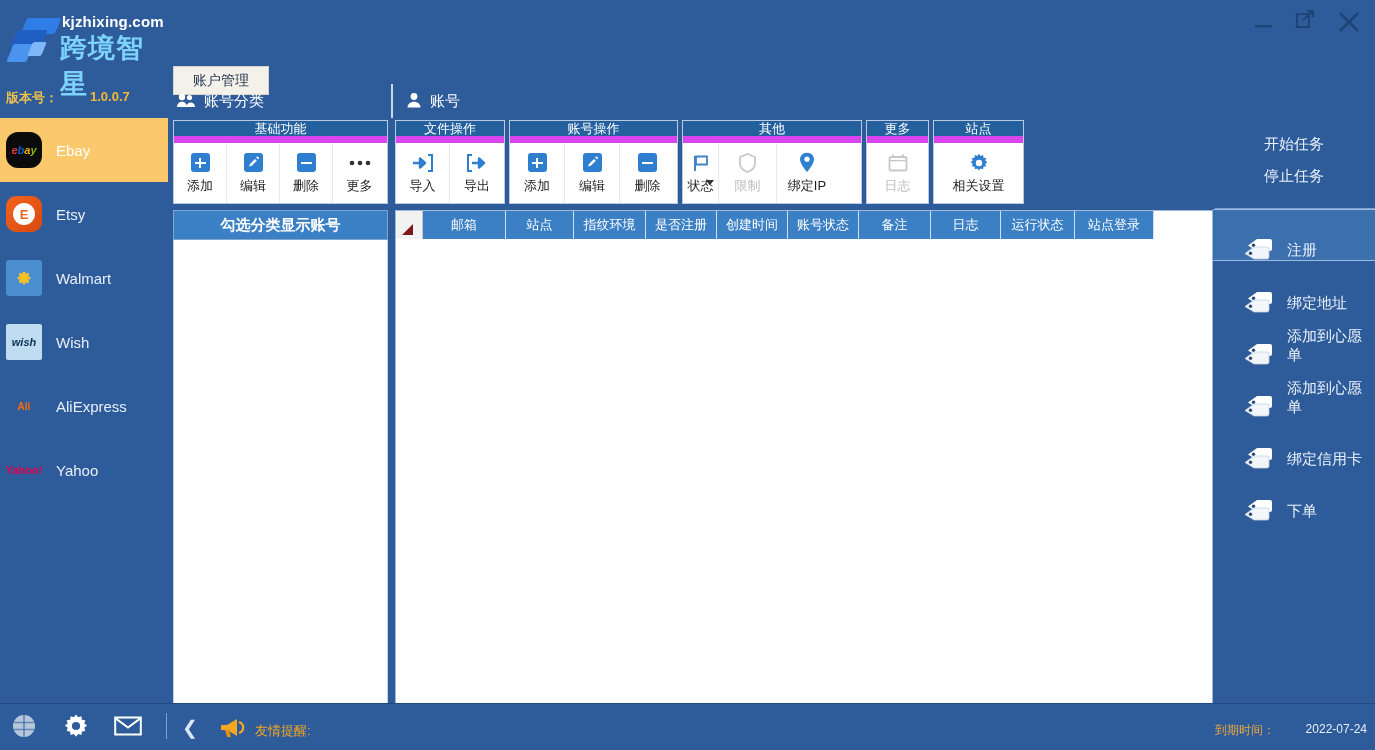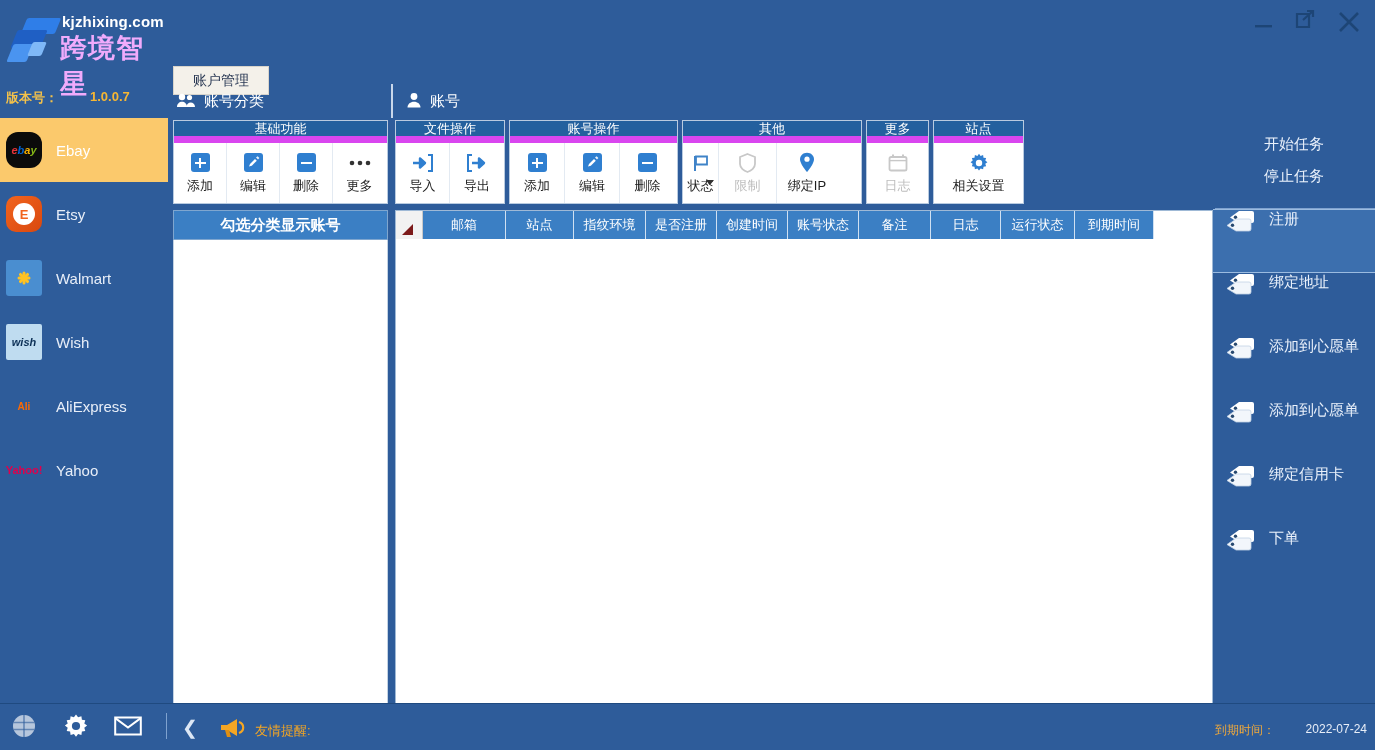--- a/index.html
+++ b/index.html
@@ -41,21 +41,21 @@
   .logo-mark .sh4 {
     position: absolute; left: 20px; top: 26px; width: 14px; height: 14px;
     background: #7fb8f7; transform: skewX(-22deg); border-radius: 2px;
   }
   .brand-domain {
     position: absolute; left: 62px; top: 7px;
     font-size: 15px; font-weight: bold; color: #ffffff; letter-spacing: .2px;
   }
   .brand-name {
     position: absolute; left: 60px; top: 24px;
-    font-size: 27px; font-weight: bold; color: #f0abfc; letter-spacing: 1px;
+    font-size: 27px; font-weight: bold; color: #7dd3fc; letter-spacing: 1px;
   }
   .version-label {
     position: absolute; left: 6px; top: 83px;
     font-size: 13px; font-weight: bold; color: #f2c14b;
   }
   .version-value {
     position: absolute; left: 90px; top: 83px;
     font-size: 13px; font-weight: bold; color: #f7b733;
   }
 
@@ -209,21 +209,21 @@
     position: absolute; left: 1213px; top: 118px; width: 162px; height: 586px;
     background: #2e5c9a;
   }
   .task-top { height: 90px; padding-top: 10px; }
   .task-btn {
     height: 32px; display: flex; align-items: center; justify-content: center;
     color: #eaf1fb; font-size: 15px; cursor: pointer;
   }
   .task-sep { height: 1px; background: #7fa2cf; margin: 0 0 0 2px; }
   .task-item {
-    height: 64px; display: flex; align-items: flex-start; gap: 14px; padding-left: 14px;
+    height: 52px; display: flex; align-items: flex-end; gap: 14px; padding-left: 32px;
     color: #eaf1fb; font-size: 15px; cursor: pointer;
   }
   .task-item.active { background: #3c6fae; border-top: 1px solid #9bbbe0; border-bottom: 1px solid #9bbbe0; }
   .tag-ico { width: 28px; height: 22px; flex: 0 0 28px; }
 
   
   .hr-bottom { position:absolute; left:0; top:703px; width:1375px; height:2px; background:#1f4a80; }
   .vsep-mid { position:absolute; left:390px; top:118px; width:3px; height:586px; background:#2e5c9a;}
 </style>
 </head>
@@ -498,21 +498,21 @@
       <div class="th corner"></div>
       <div class="th" style="width:83px">邮箱</div>
       <div class="th" style="width:68px">站点</div>
       <div class="th" style="width:72px">指纹环境</div>
       <div class="th" style="width:71px">是否注册</div>
       <div class="th" style="width:71px">创建时间</div>
       <div class="th" style="width:71px">账号状态</div>
       <div class="th" style="width:72px">备注</div>
       <div class="th" style="width:70px">日志</div>
       <div class="th" style="width:74px">运行状态</div>
-      <div class="th" style="width:79px">到期时间</div>
+      <div class="th" style="width:79px">站点登录</div>
     </div>
     <div class="tbody"></div>
   </div>
 
   <div class="taskpanel">
     <div class="task-top">
       <div class="task-btn">开始任务</div>
       <div class="task-btn">停止任务</div>
     </div>
     <div class="task-sep"></div>

